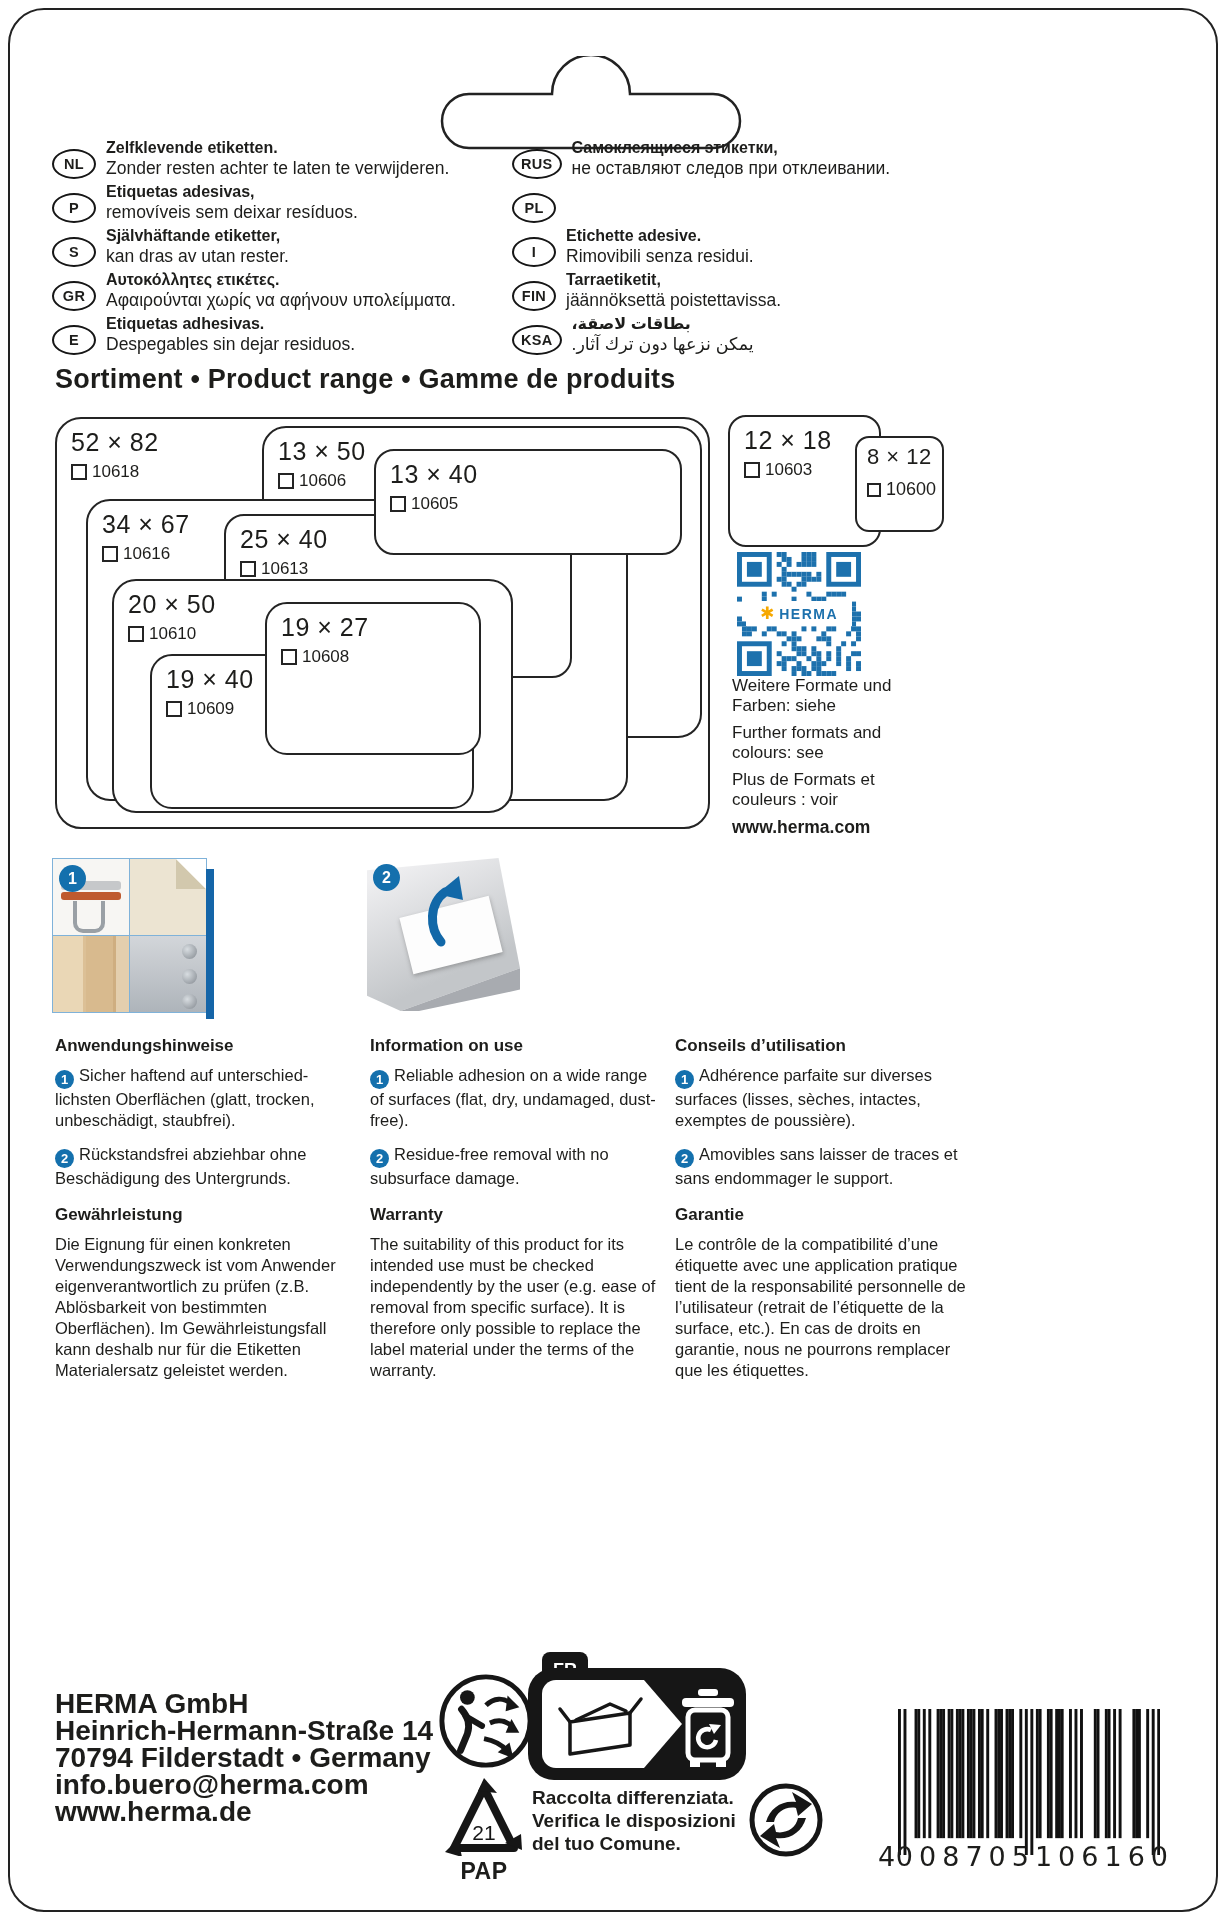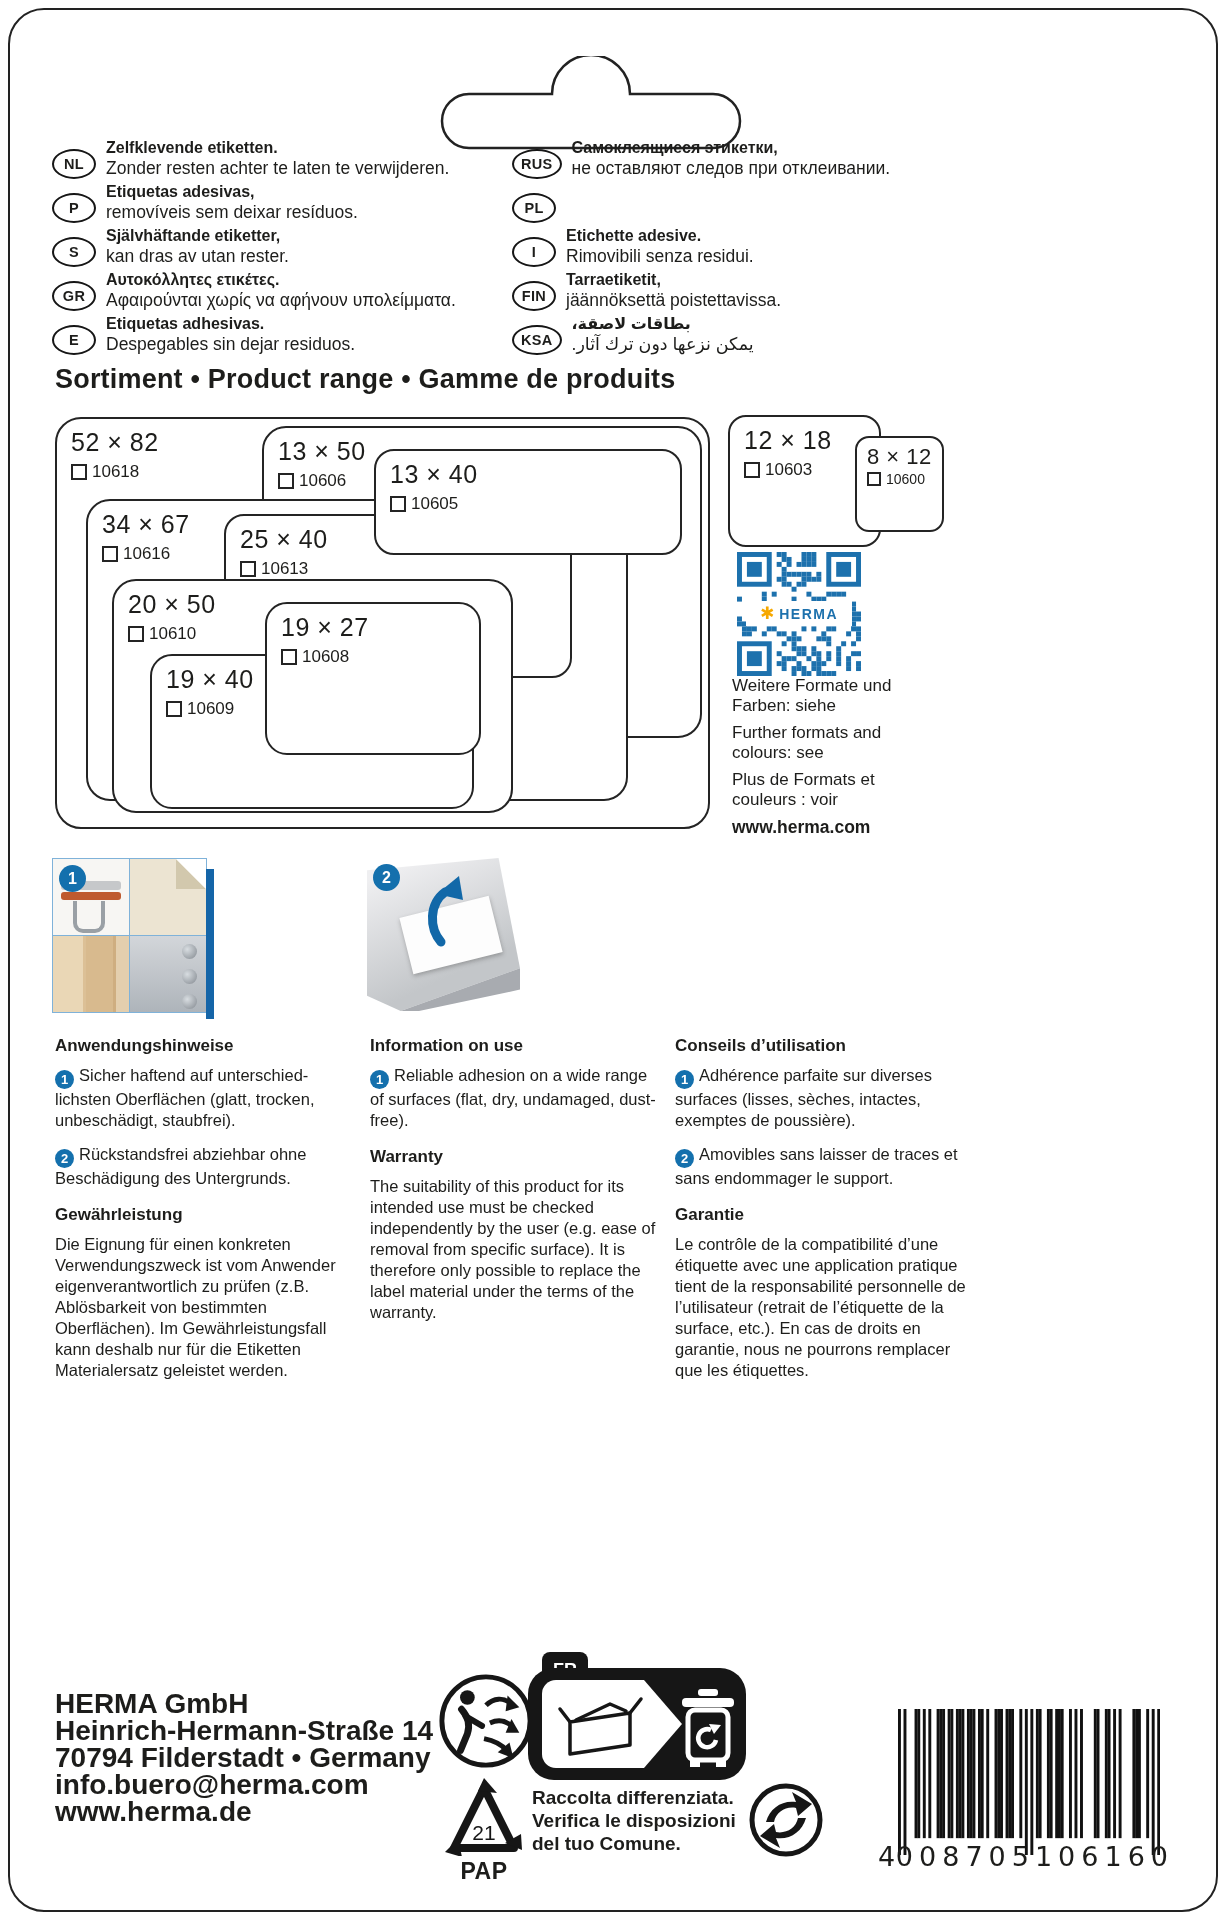--- a/index.html
+++ b/index.html
@@ -45,21 +45,21 @@
   .pb3{left:86px;top:499px;width:538px;height:298px;border-radius:24px;}
   .pb4{left:224px;top:514px;width:344px;height:160px;border-radius:20px;}
   .pb2{left:374px;top:449px;width:304px;height:102px;border-radius:20px;}
   .pb5{left:112px;top:579px;width:397px;height:230px;border-radius:24px;}
   .pb7{left:150px;top:654px;width:320px;height:151px;border-radius:22px;}
   .pb6{left:265px;top:602px;width:212px;height:149px;border-radius:22px;}
   .pb8{left:728px;top:415px;width:149px;height:128px;border-radius:18px;}
   .pb9{left:855px;top:436px;width:85px;height:92px;border-radius:14px;}
   .pb9 .lbl{padding:6px 0 0 10px;}
   .pb9 .size{font-size:22px;line-height:25px;}
-  .pb9 .codeline{font-size:14px;margin-top:2px;}
+  .pb9 .codeline{font-size:18px;margin-top:10px;}
   .pb9 .sq{width:10px;height:10px;}
   
   .qr-wrap{position:absolute;left:737px;top:552px;width:124px;height:124px;}
   .qr-logo{
     position:absolute;left:9px;top:49px;width:106px;height:25px;background:#fff;
     display:flex;align-items:center;justify-content:center;gap:5px;
   }
   .qr-logo .ast{color:var(--orange);font-size:17px;font-weight:bold;}
   .qr-logo .brand{color:var(--qrblue);font-weight:bold;font-size:14px;letter-spacing:1.5px;}
   .more-formats{position:absolute;left:732px;top:676px;width:190px;font-size:17px;line-height:20px;}
@@ -481,20 +481,21 @@
 <div class="ucol c0">
   <h3>Anwendungshinweise</h3>
   <p><span class="nb">1</span><span>Sicher haftend auf unterschied-lichsten Oberflächen (glatt, trocken, unbeschädigt, staubfrei).</span></p>
   <p><span class="nb">2</span><span>Rückstandsfrei abziehbar ohne Beschädigung des Untergrunds.</span></p>
   <h3 class="wt">Gewährleistung</h3>
   <p>Die Eignung für einen konkreten Verwendungszweck ist vom Anwender eigenverantwortlich zu prüfen (z.B. Ablösbarkeit von bestimmten Oberflächen). Im Gewährleistungsfall kann deshalb nur für die Etiketten Materialersatz geleistet werden.</p>
 </div>
 <div class="ucol c1">
   <h3>Information on use</h3>
   <p><span class="nb">1</span><span>Reliable adhesion on a wide range of surfaces (flat, dry, undamaged, dust-free).</span></p>
+  <p><span class="nb">2</span><span>Residue-free removal with no subsurface damage.</span></p>
   <h3 class="wt">Warranty</h3>
   <p>The suitability of this product for its intended use must be checked independently by the user (e.g. ease of removal from specific surface). It is therefore only possible to replace the label material under the terms of the warranty.</p>
 </div>
 <div class="ucol c2">
   <h3>Conseils d’utilisation</h3>
   <p><span class="nb">1</span><span>Adhérence parfaite sur diverses surfaces (lisses, sèches, intactes, exemptes de poussière).</span></p>
   <p><span class="nb">2</span><span>Amovibles sans laisser de traces et sans endommager le support.</span></p>
   <h3 class="wt">Garantie</h3>
   <p>Le contrôle de la compatibilité d’une étiquette avec une application pratique tient de la responsabilité personnelle de l’utilisateur (retrait de l’étiquette de la surface, etc.). En cas de droits en garantie, nous ne pourrons remplacer que les étiquettes.</p>
 </div>

